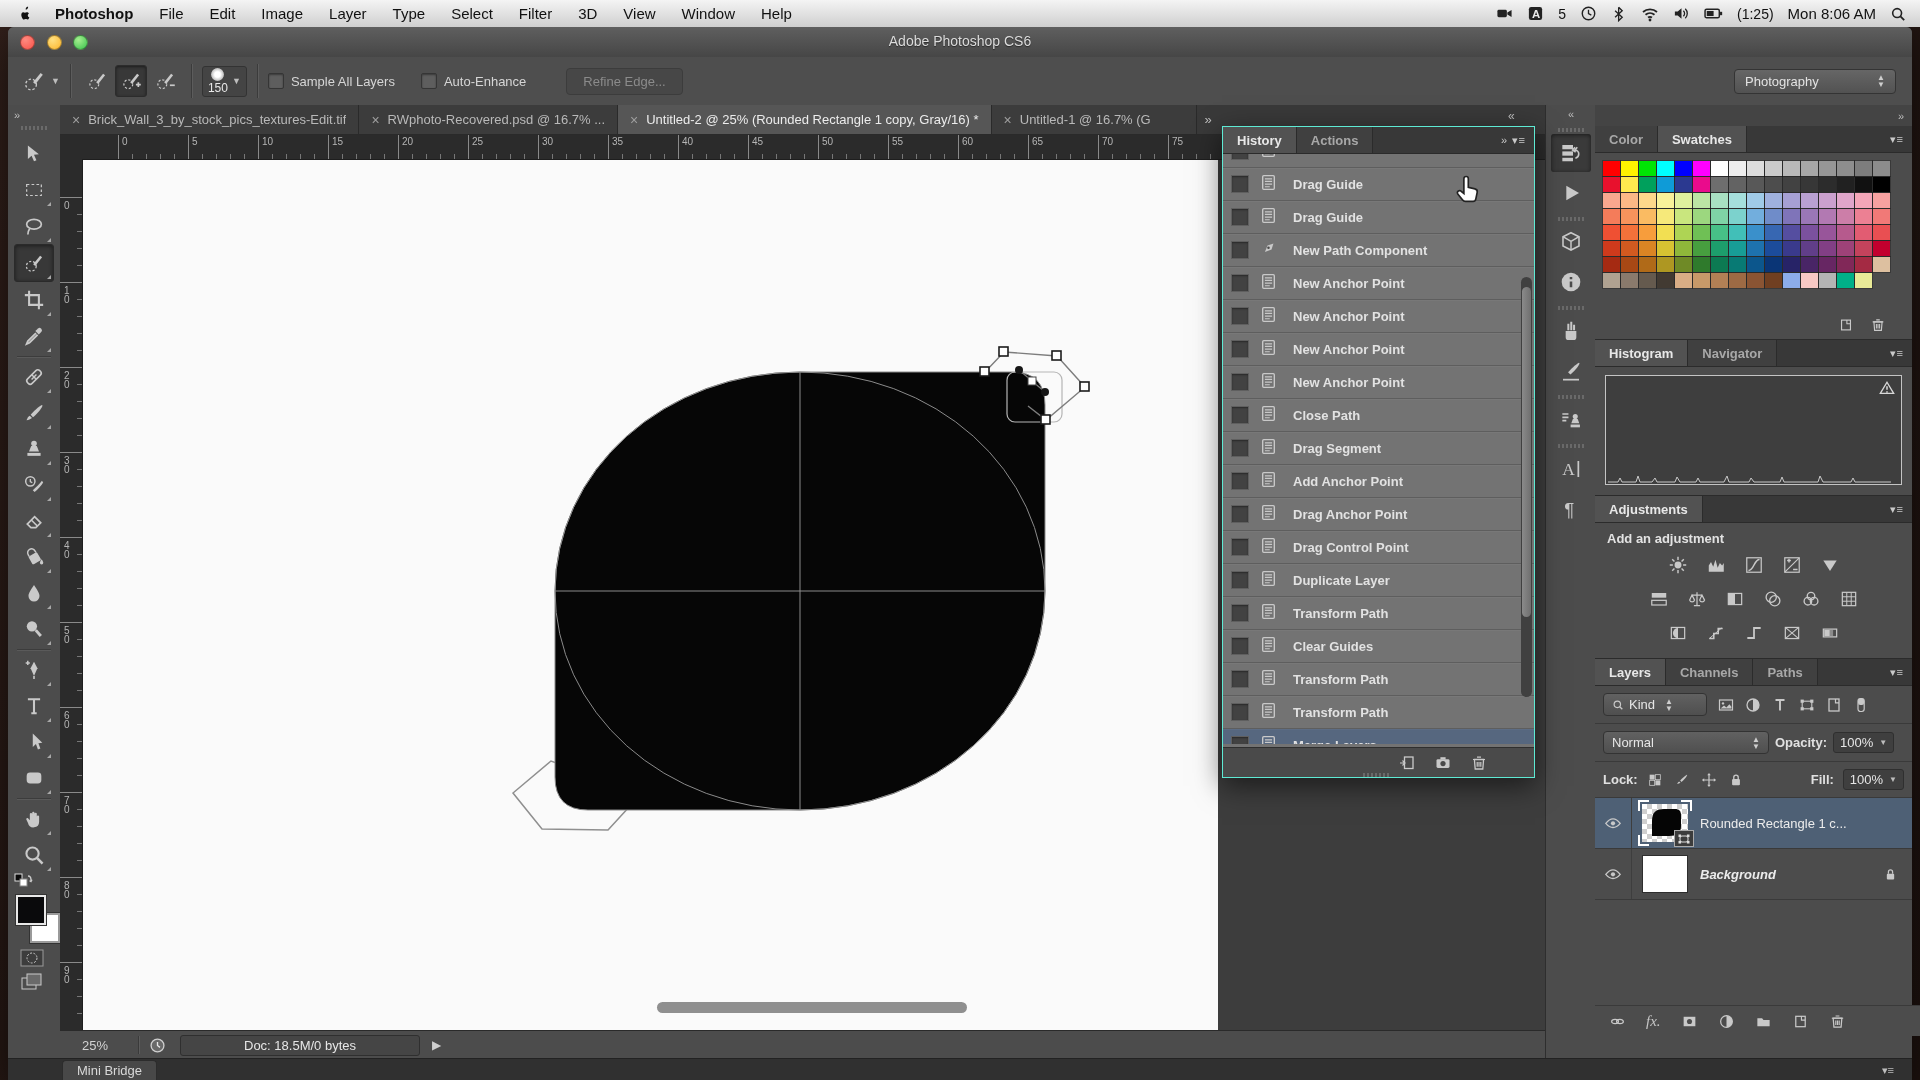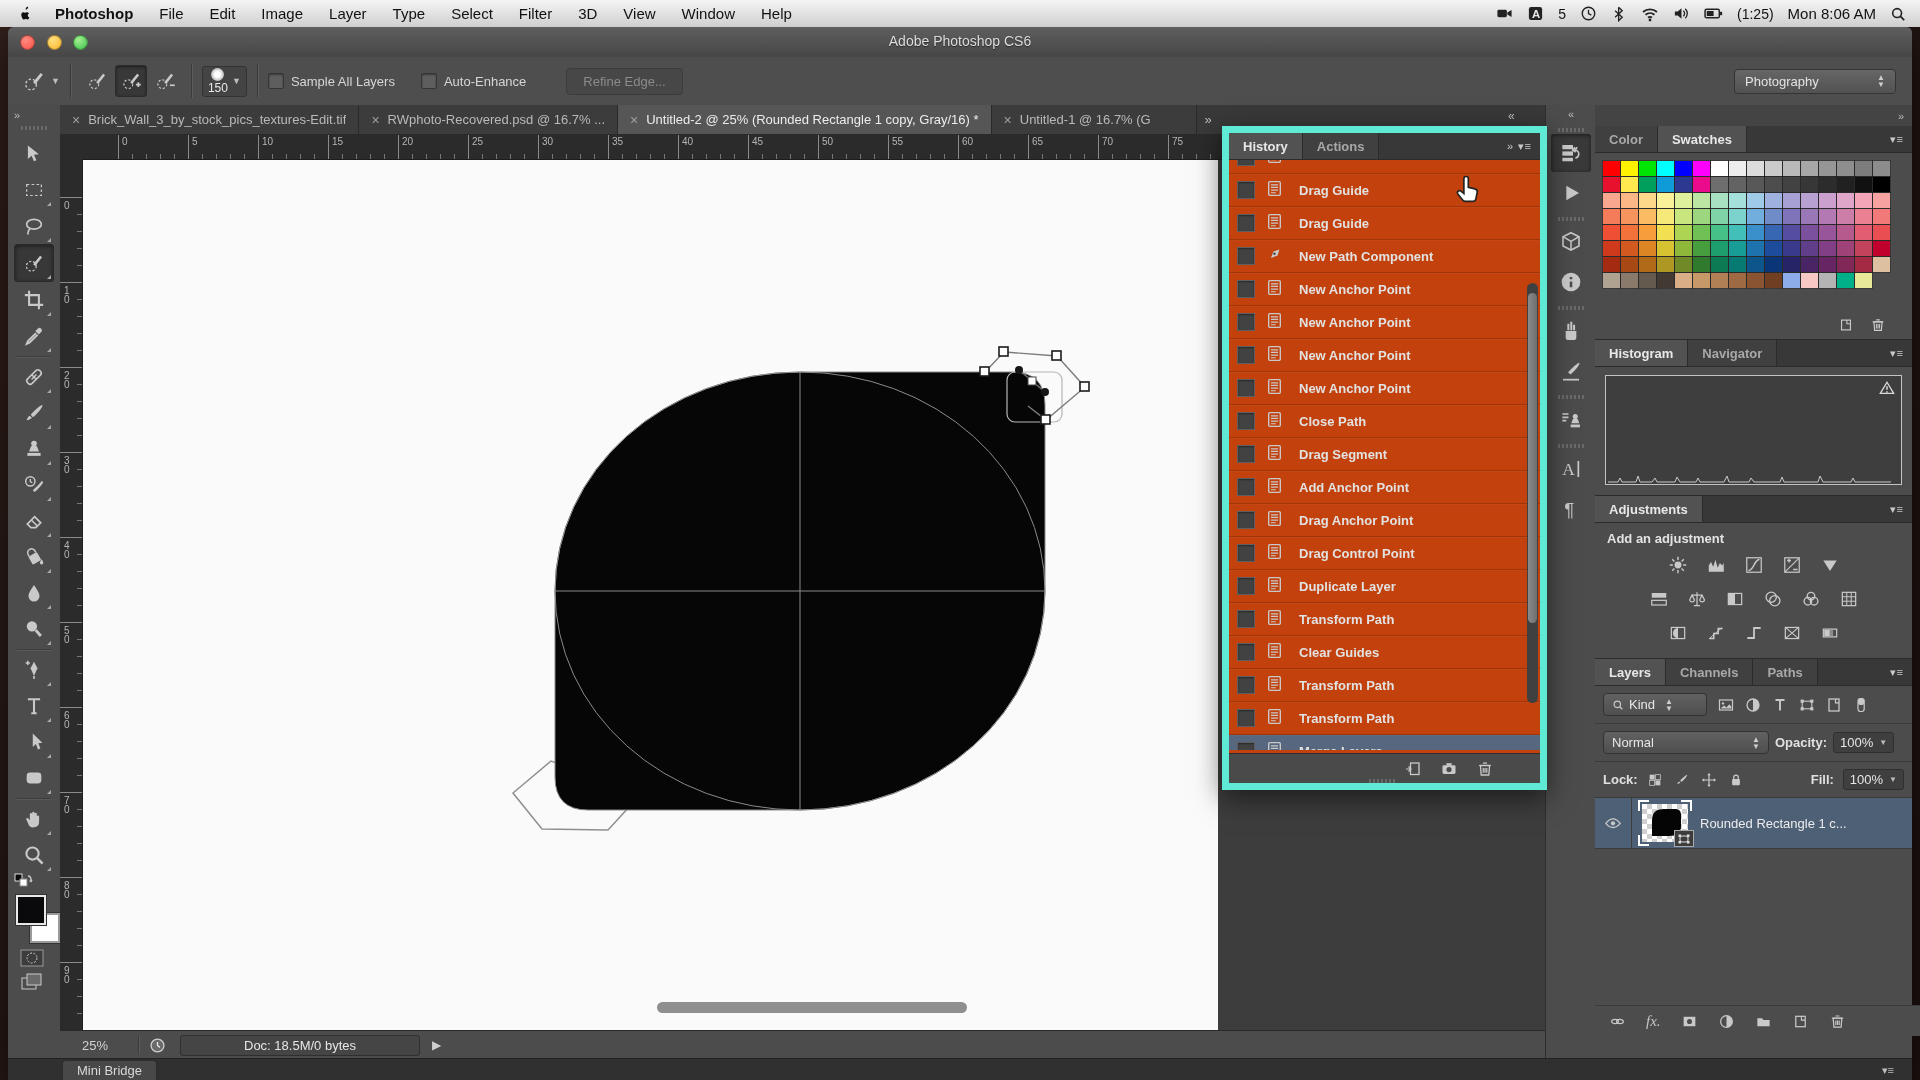--- a/index.html
+++ b/index.html
@@ -65,21 +65,21 @@
   .stripbtn{width:40px;height:38px;margin:2px auto;display:flex;align-items:center;justify-content:center;color:#c6c6c6;border-radius:3px;}
   .stripbtn.active{background:#3a3a3a;box-shadow:inset 0 1px 4px rgba(0,0,0,.55);color:#efefef;}
   .grip{width:26px;height:4px;margin:5px auto 1px;
     background:repeating-linear-gradient(90deg,#6a6a6a 0 2px,transparent 2px 4px);}
   #rightdock{left:1587px;top:78px;width:317px;height:953px;background:#4c4c4c;}
   .ptabbar{position:relative;height:26px;background:#383838;border-bottom:1px solid #2b2b2b;display:flex;align-items:stretch;}
   .ptab{padding:0 14px;display:flex;align-items:center;font-size:13px;font-weight:bold;color:#a8a8a8;background:#404040;border-right:1px solid #2b2b2b;}
   .ptab.active{background:#525252;color:#e8e8e8;}
   .pmenu{margin-left:auto;display:flex;align-items:center;padding-right:8px;color:#c9c9c9;font-size:11px;letter-spacing:1px;}
   
-  #history{left:1214px;top:99px;width:311px;height:650px;background:#c2410c;border:7px solid #5eead4;
+  #history{left:1214px;top:99px;width:311px;height:650px;background:#737373;border:1px solid #5eead4;
     box-shadow:0 8px 26px rgba(0,0,0,.55);z-index:40;}
   .hrow{position:relative;height:32px;display:flex;align-items:center;border-bottom:1px solid rgba(0,0,0,.18);
     box-shadow:inset 0 1px 0 rgba(255,255,255,.04);color:#e2e2e2;font-size:13px;font-weight:bold;}
   .hrow .snap{width:16px;height:16px;margin:0 10px 0 8px;background:#424242;border:1px solid #5f5f5f;box-shadow:inset 0 1px 2px rgba(0,0,0,.4);}
   .hrow .hicon{width:22px;margin-right:12px;color:#cfcfcf;}
   .hrow.sel{background:#56677f;}
   #histfoot{position:absolute;left:0;bottom:0;width:100%;height:30px;background:#4a4a4a;border-top:1px solid #2f2f2f;
     display:flex;justify-content:flex-end;align-items:center;gap:18px;padding-right:46px;box-sizing:border-box;color:#c9c9c9;}
   #histscroll{position:absolute;right:2px;top:150px;width:11px;height:420px;background:#404040;border-radius:6px;}
   #histscroll i{position:absolute;left:1px;top:10px;width:9px;height:330px;background:linear-gradient(90deg,#8a8a8a,#6f6f6f);border-radius:5px;}
@@ -1076,20 +1076,40 @@
                     <rect x="2" y="2" width="8" height="6" rx="2" fill="none" stroke="#ddd"></rect>
                     <rect x="0.5" y="0.5" width="2.6" height="2.6" fill="#ddd"></rect>
                     <rect x="8.9" y="0.5" width="2.6" height="2.6" fill="#ddd"></rect>
                     <rect x="0.5" y="6.9" width="2.6" height="2.6" fill="#ddd"></rect>
                     <rect x="8.9" y="6.9" width="2.6" height="2.6" fill="#ddd"></rect>
                   </svg>
                 </span>
               </span>
               <span style="color: rgb(236, 236, 236); font-size: 13px;">Rounded Rectangle 1 c...</span>
             </div>
+            <div class="lrow">
+              <span class="eyecell">
+                <span class="icon">
+                  <svg width="18" height="18" viewBox="0 0 18 18">
+                    <path d="M1.8 9.4c2.3-3 4.7-4.5 7.2-4.5s4.9 1.5 7.2 4.5c-2.3 2.7-4.7 4.1-7.2 4.1s-4.9-1.4-7.2-4.1z" fill="none" stroke="currentColor" stroke-width="1.3"></path>
+                    <circle cx="9" cy="9.3" r="2.1" fill="currentColor"></circle>
+                  </svg>
+                </span>
+              </span>
+              <span style="position: relative; width: 46px; height: 38px; margin: 0px 12px 0px 10px; flex: 0 0 auto;">
+                <span style="position:absolute;inset:0;background:#ffffff;border:1px solid #2e2e2e;"></span>
+              </span>
+              <span style="color: rgb(236, 236, 236); font-size: 13px; font-style: italic; font-weight: bold;">Background</span>
+              <span class="icon" style="margin-left: auto; margin-right: 14px;">
+                <svg width="15" height="15" viewBox="0 0 18 18">
+                  <rect x="4.6" y="8" width="8.8" height="7" rx="1.2" fill="currentColor"></rect>
+                  <path d="M6.5 8V6a2.5 2.5 0 015 0v2" fill="none" stroke="currentColor" stroke-width="1.5"></path>
+                </svg>
+              </span>
+            </div>
           </div>
         <div style="position:absolute;bottom:22px;left:0;width:317px;height:30px;border-top:1px solid #3a3a3a;display:flex;align-items:center;gap:20px;padding-left:14px;color:#c6c6c6;background:#4c4c4c;" id="layerfoot">
             <span class="icon">
               <svg width="17" height="17" viewBox="0 0 18 18">
                 <ellipse cx="6.4" cy="9" rx="3.6" ry="2.3" fill="none" stroke="currentColor" stroke-width="1.3"></ellipse>
                 <ellipse cx="11.6" cy="9" rx="3.6" ry="2.3" fill="none" stroke="currentColor" stroke-width="1.3"></ellipse>
               </svg>
             </span>
             <span style="font-family: &quot;Liberation Serif&quot;, serif; font-style: italic; font-size: 15px; color: rgb(198, 198, 198);">fx.</span>
             <span class="icon">

